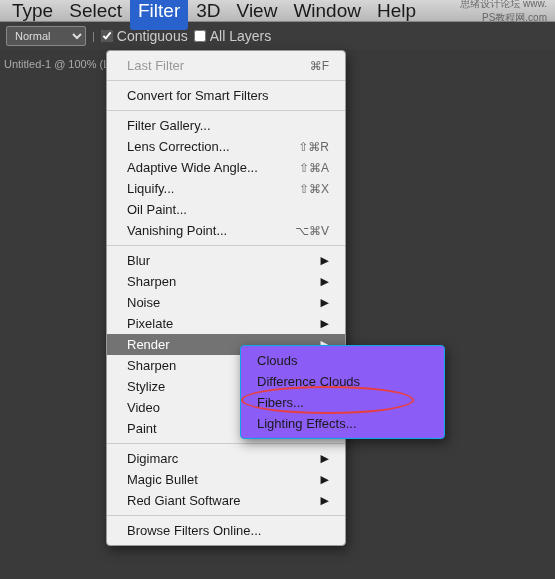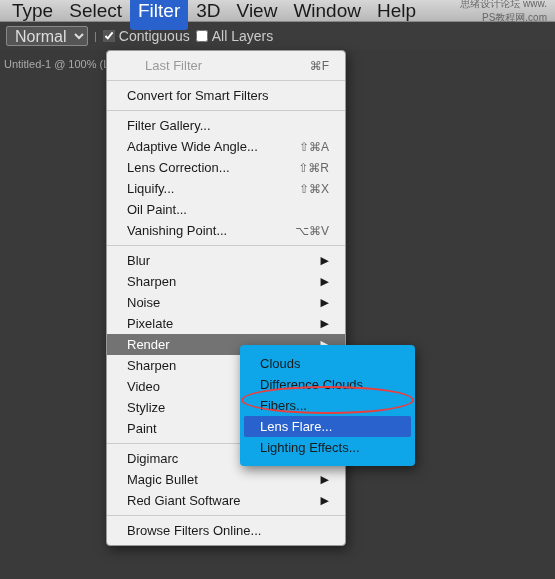--- a/index.html
+++ b/index.html
@@ -41,21 +41,21 @@
       align-items: center;
       background: #3c3c3c;
       height: 28px;
       padding: 0 6px;
       gap: 6px;
     }
     .toolbar-select {
       background: #555;
       border: 1px solid #888;
       color: #ddd;
-      font-size: 16px;
+      font-size: 11px;
       height: 20px;
       padding: 0 4px;
       border-radius: 2px;
       min-width: 80px;
     }
     .toolbar-label {
       color: #ccc;
       font-size: 14px;
     }
     .toolbar-checkbox-group {
@@ -115,21 +115,20 @@
       font-size: 13px;
       white-space: nowrap;
     }
     .menu-item.highlighted {
       background: #737373;
       color: white;
     }
     .menu-item.disabled {
       color: #999;
       cursor: default;
-      margin-left: 18px;
     }
     .menu-separator {
       height: 1px;
       background: #ccc;
       margin: 4px 0;
     }
     .menu-item .shortcut {
       color: #666;
       font-size: 12px;
       margin-left: 16px;
@@ -137,25 +136,25 @@
     .menu-item .arrow {
       margin-left: 8px;
       font-size: 11px;
     }
 
     
     .submenu {
       position: absolute;
       top: 295px;
       left: 240px;
-      background: #0ea5e9;
-      border: 4px solid #0ea5e9;
+      background: #8b5cf6;
+      border: 1px solid #0ea5e9;
       border-radius: 4px;
       box-shadow: 2px 4px 12px rgba(0,0,0,0.5);
-      width: 175px;
+      width: 205px;
       z-index: 200;
       padding: 4px 0;
     }
 
     .submenu-item {
       display: flex;
       align-items: center;
       padding: 3px 16px;
       color: #1a1a1a;
       cursor: pointer;
@@ -238,30 +237,30 @@
       <div class="menu-item">
         <span>Convert for Smart Filters</span>
       </div>
       <div class="menu-separator"></div>
 
       <div class="menu-item">
         <span>Filter Gallery...</span>
       </div>
 
       <div class="menu-item">
+        <span>Lens Correction...</span>
+        <span class="shortcut">⇧⌘R</span>
+      </div>
+
+      <div class="menu-item">
         <span>Adaptive Wide Angle...</span>
         <span class="shortcut">⇧⌘A</span>
       </div>
 
       <div class="menu-item">
-        <span>Lens Correction...</span>
-        <span class="shortcut">⇧⌘R</span>
-      </div>
-
-      <div class="menu-item">
         <span>Liquify...</span>
         <span class="shortcut">⇧⌘X</span>
       </div>
 
       <div class="menu-item">
         <span>Oil Paint...</span>
       </div>
 
       <div class="menu-item">
         <span>Vanishing Point...</span>
@@ -293,26 +292,26 @@
         <span>Render</span>
         <span class="arrow">▶</span>
       </div>
 
       <div class="menu-item">
         <span>Sharpen</span>
         <span class="arrow">▶</span>
       </div>
 
       <div class="menu-item">
+        <span>Stylize</span>
+        <span class="arrow">▶</span>
+      </div>
+
+      <div class="menu-item">
         <span>Video</span>
-        <span class="arrow">▶</span>
-      </div>
-
-      <div class="menu-item">
-        <span>Stylize</span>
         <span class="arrow">▶</span>
       </div>
 
       <div class="menu-item">
         <span>Paint</span>
         <span class="arrow">▶</span>
       </div>
       <div class="menu-separator"></div>
 
       <div class="menu-item">
@@ -343,23 +342,20 @@
       </div>
 
       <div class="submenu-item">
         <span>Difference Clouds</span>
       </div>
 
       <div class="submenu-item">
         <span>Fibers...</span>
       </div>
 
-      <div class="submenu-item active">
-        <span>Lens Flare...</span>
-      </div>
 
       <div class="submenu-item">
         <span>Lighting Effects...</span>
       </div>
     </div>
 
     <div class="lens-flare-circle"></div>
 
   </div>
 </div>

